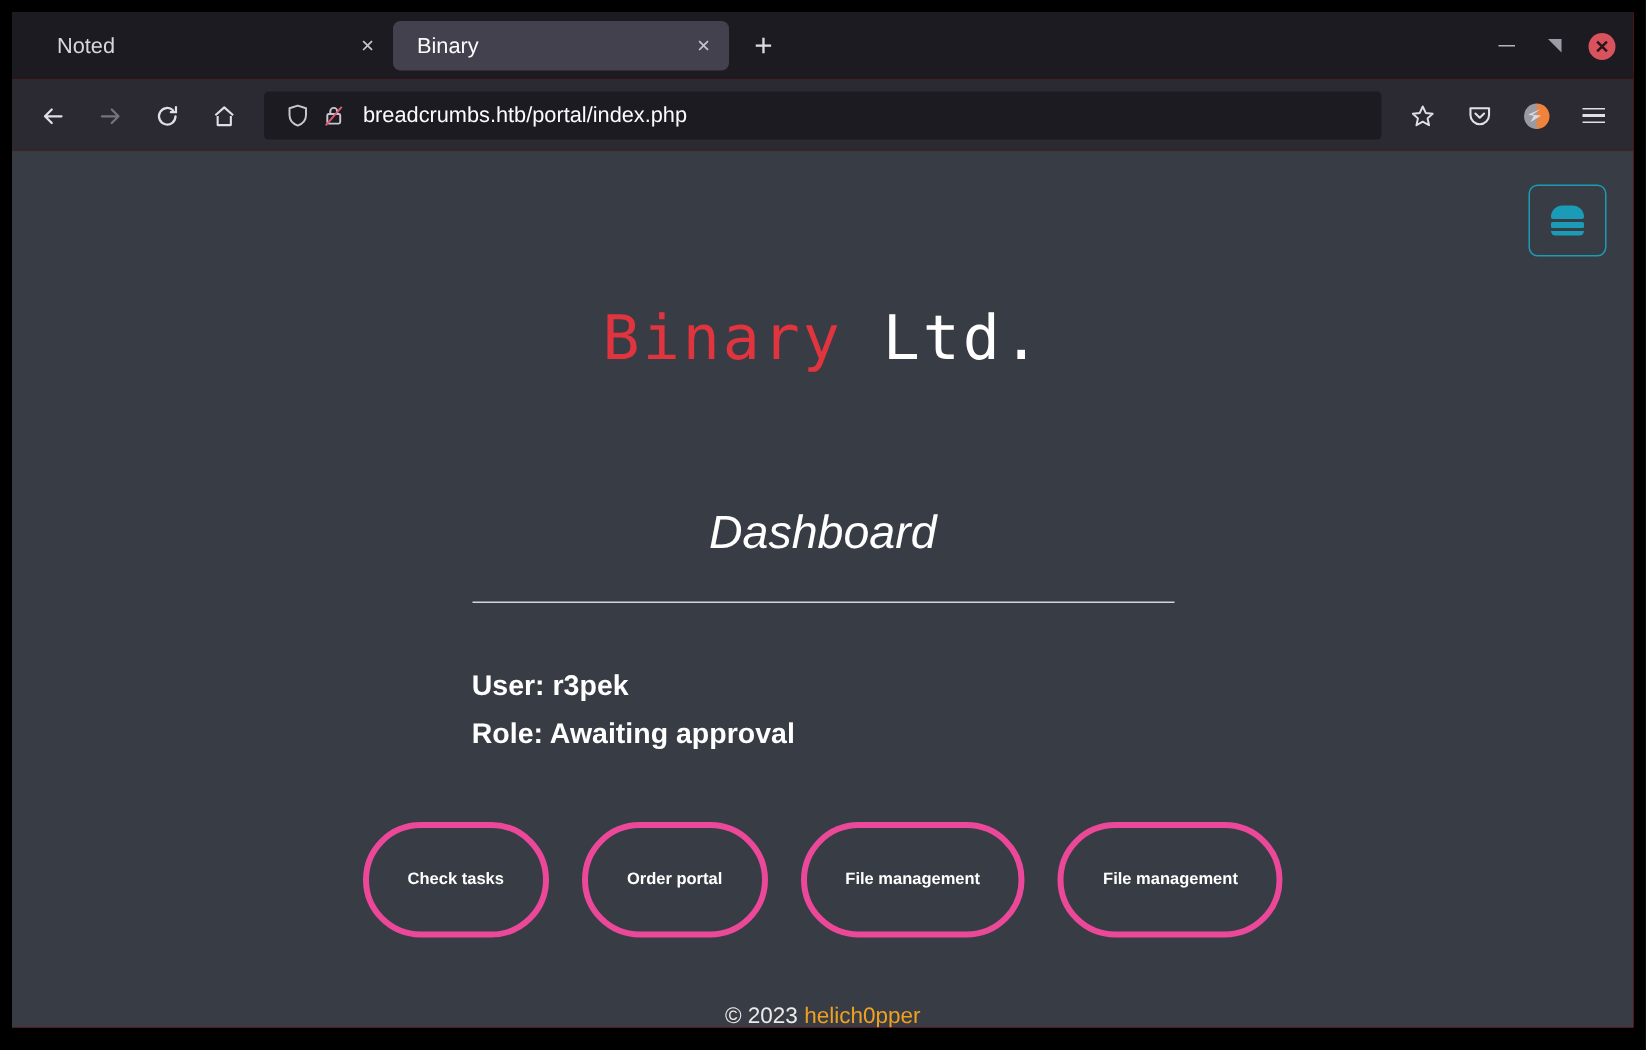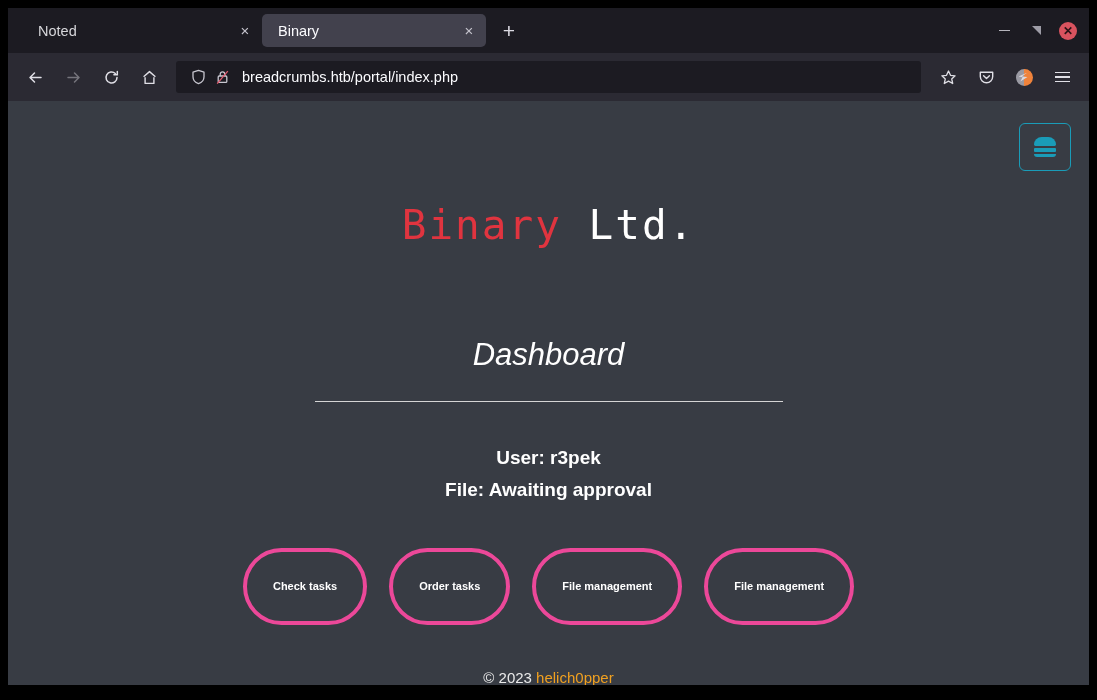--- a/index.html
+++ b/index.html
@@ -235,21 +235,21 @@
   }
   #heading-rule {
     border: 0;
     border-top: 1px solid #d5d5d5;
     margin: 28px 0 0 0;
     width: 100%;
   }
 
   #info-block {
     margin-top: 40px;
-    text-align: center;
+    text-align: left;
   }
   .info-line {
     color: #ffffff;
     font-size: 19px;
     font-weight: bold;
     line-height: 1.68;
   }
 
   #action-buttons {
     margin-top: 42px;
@@ -399,27 +399,27 @@
     <h1 id="brand-title">
       <span id="brand-name">Binary</span><span id="brand-suffix"> Ltd.</span>
     </h1>
 
     <div id="content-block">
       <h2 id="page-heading">Dashboard</h2>
       <hr id="heading-rule">
 
       <div id="info-block">
         <div class="info-line">User: r3pek</div>
-        <div class="info-line">File: Awaiting approval</div>
+        <div class="info-line">Role: Awaiting approval</div>
       </div>
     </div>
 
     <div id="action-buttons">
       <button class="action-btn">Check tasks</button>
-      <button class="action-btn">Order tasks</button>
+      <button class="action-btn">Order portal</button>
       <button class="action-btn">File management</button>
       <button class="action-btn">File management</button>
     </div>
 
     <div id="footer">
       <span>© 2023 </span><a id="footer-author" href="#">helich0pper</a>
     </div>
 
   </div>
 </div>

